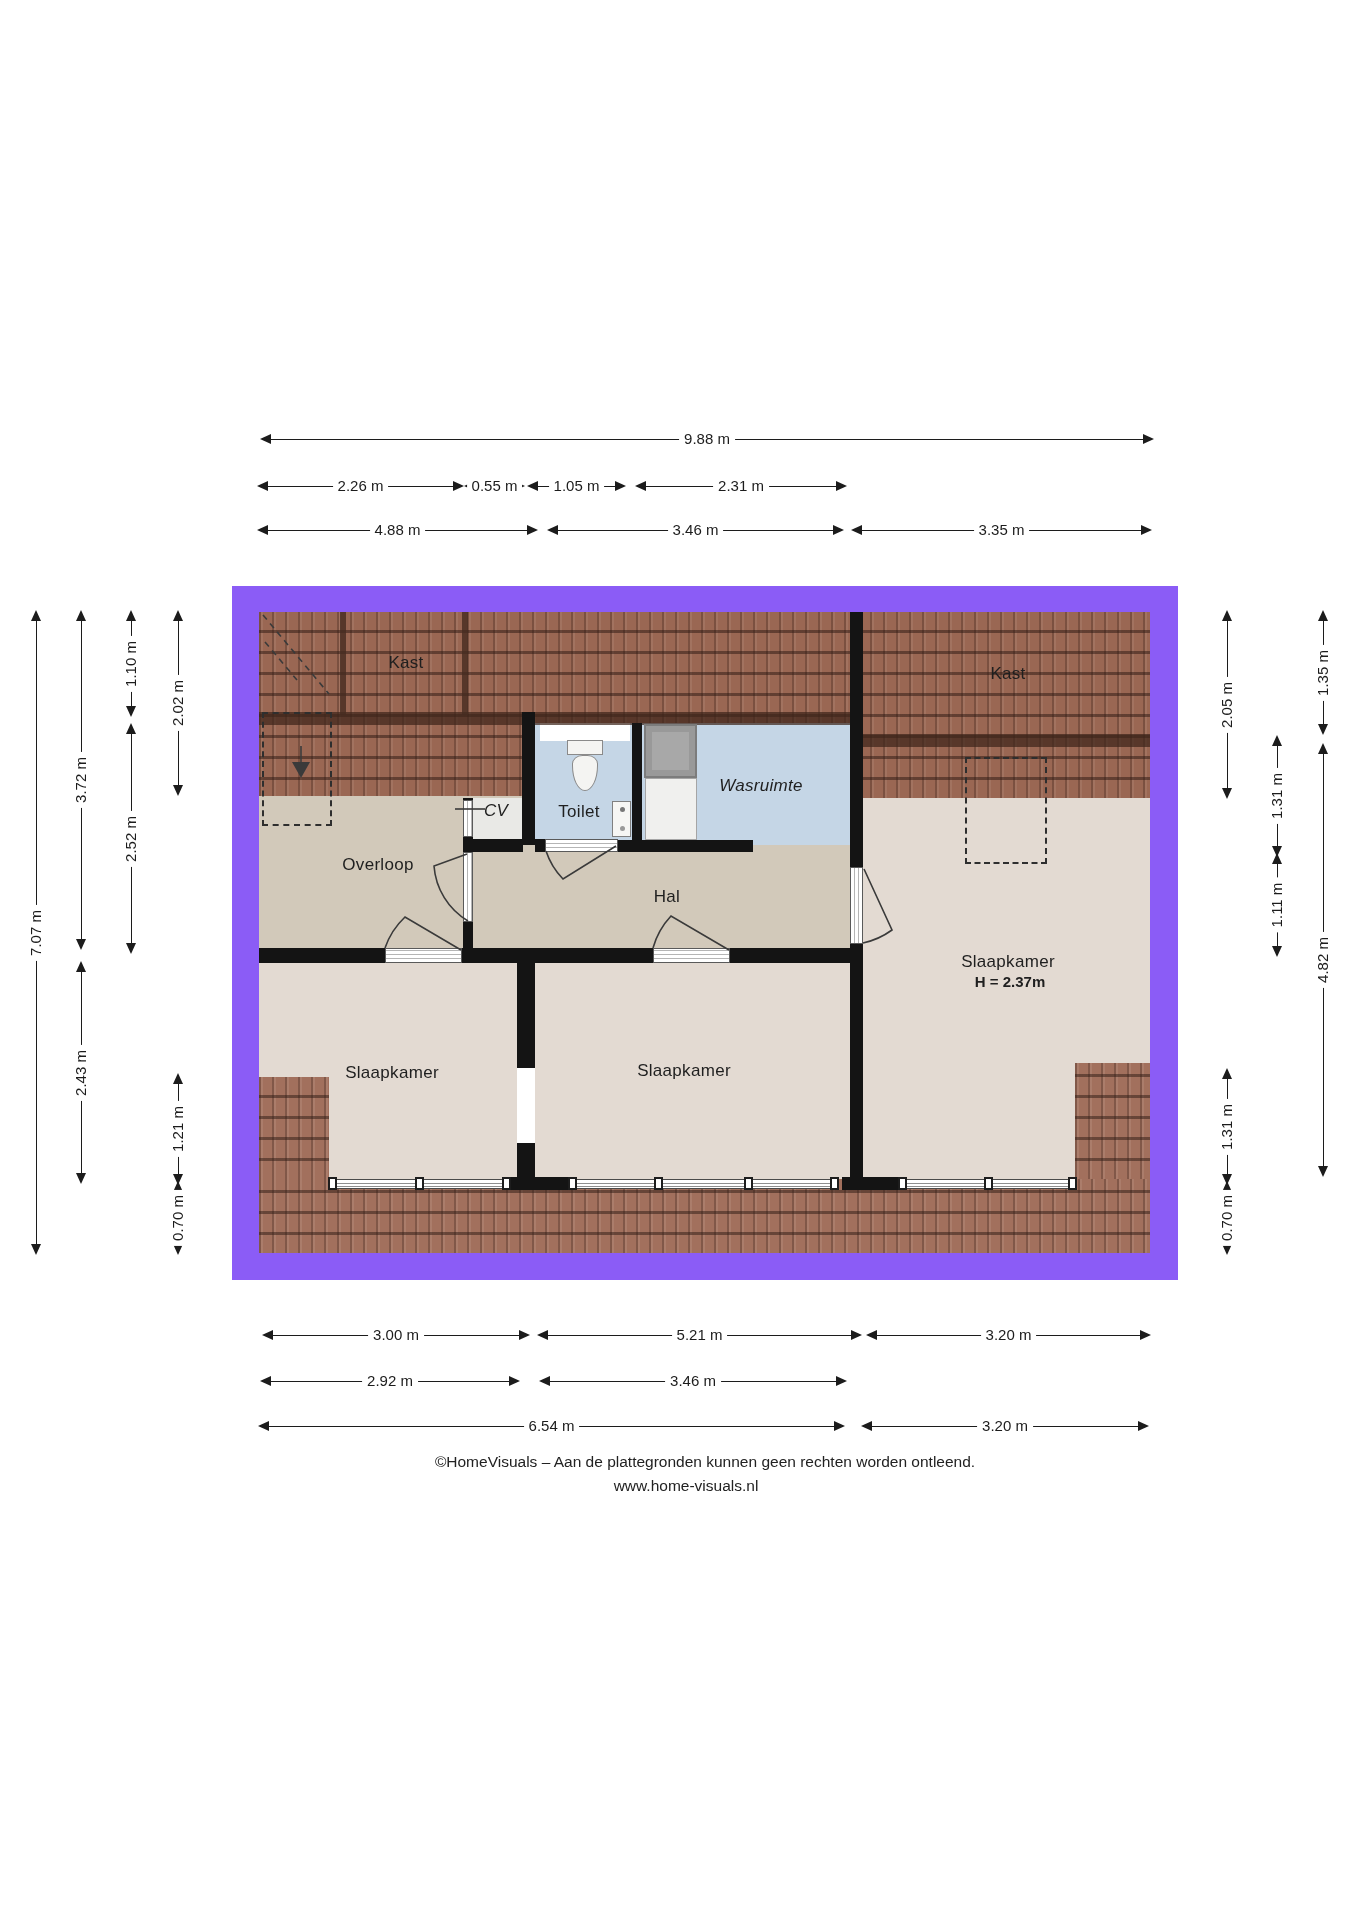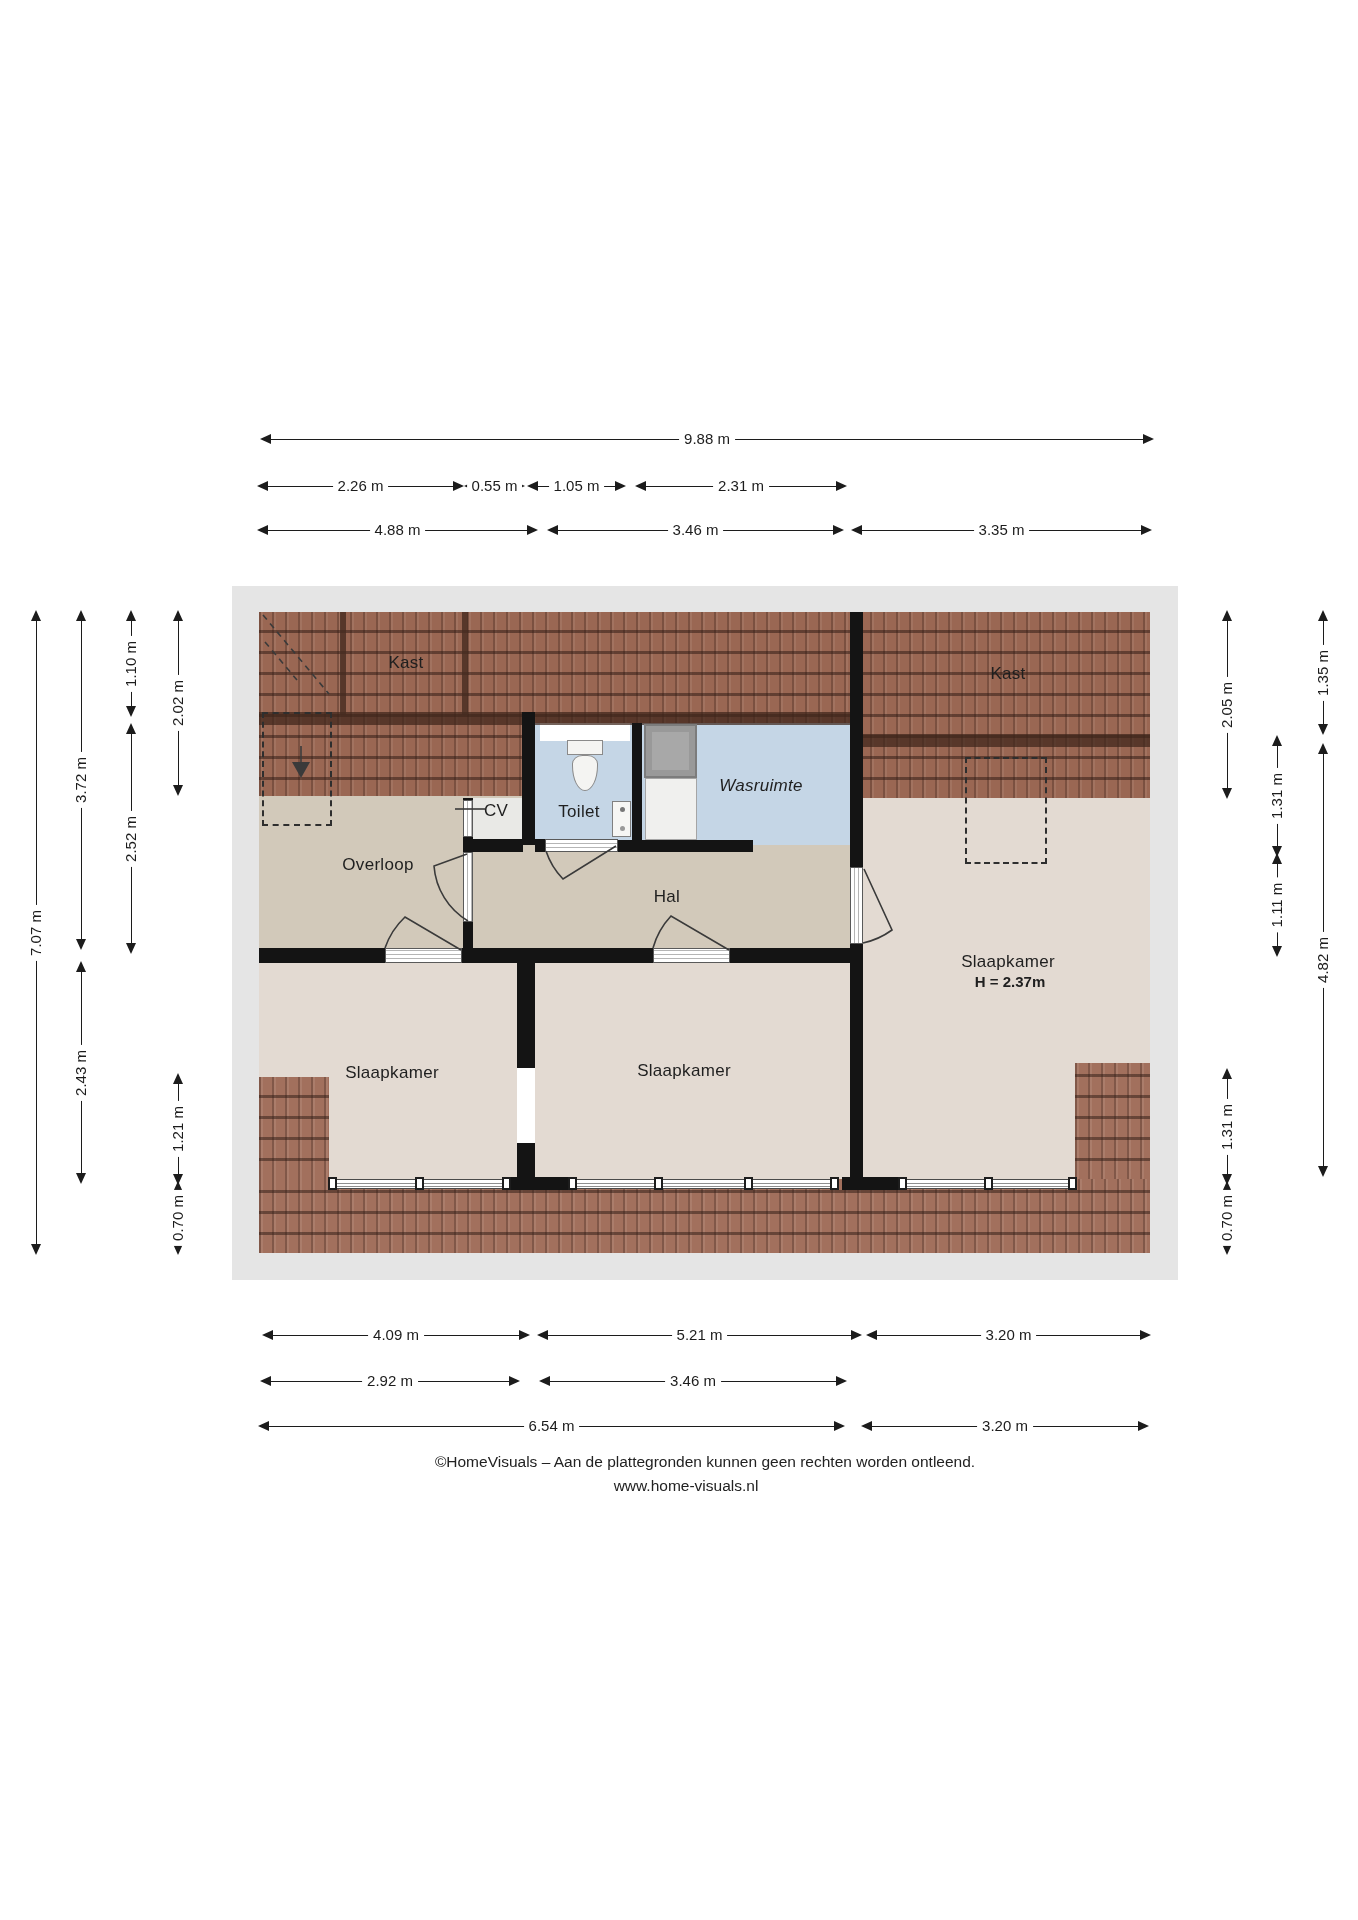--- a/index.html
+++ b/index.html
@@ -1,20 +1,20 @@
 <!DOCTYPE html>
 <html><head>
 <meta charset="utf-8">
 <style>
   html,body{margin:0;padding:0;background:#ffffff;}
   #canvas{position:relative;width:1358px;height:1920px;background:#ffffff;
           font-family:"Liberation Sans", sans-serif;color:#1f1f1f;overflow:hidden;}
 
   
-  #plan{position:absolute;left:232px;top:586px;width:946px;height:694px;background:#e5e5e5;}
+  #plan{position:absolute;left:232px;top:586px;width:946px;height:694px;background:#8b5cf6;}
   #interior{position:absolute;left:27px;top:26px;width:891px;height:641px;background:#ffffff;}
 
   .abs{position:absolute;}
 
   
   .tiles{background-color:#9a6753;
     background-image:
       repeating-linear-gradient(0deg, rgba(42,22,16,0) 0 18px, rgba(42,22,16,.5) 18px 21px),
       repeating-linear-gradient(90deg, rgba(42,22,16,.28) 0 2px, rgba(255,255,255,.08) 2px 4px, rgba(0,0,0,0) 4px 13px);}
   .tiles-light{filter:brightness(1.08) saturate(.9);}
@@ -162,21 +162,21 @@
           <path d="M4 3 L70 82" stroke-dasharray="6 5"></path>
           <path d="M6 30 L38 68" stroke-dasharray="6 5"></path>
           <path d="M42 134 L42 152"></path>
         </g>
         <path d="M33 150 L51 150 L42 166 Z" fill="#3a3a3a" stroke="none"></path>
       </svg>
 
       <div id="room-labels">
           <div class="room-label" style="left: 147px; top: 51px;">Kast</div>
           <div class="room-label" style="left: 749px; top: 62px;">Kast</div>
-          <div class="room-label" style="left: 237px; top: 199px;">CV</div>
+          <div class="room-label" style="left: 237px; top: 199px; font-style: italic;">CV</div>
           <div class="room-label" style="left: 320px; top: 200px;">Toilet</div>
           <div class="room-label" style="left: 502px; top: 174px; font-style: italic;">Wasruimte</div>
           <div class="room-label" style="left: 119px; top: 253px;">Overloop</div>
           <div class="room-label" style="left: 408px; top: 285px;">Hal</div>
           <div class="room-label" style="left: 133px; top: 461px;">Slaapkamer</div>
           <div class="room-label" style="left: 425px; top: 459px;">Slaapkamer</div>
           <div class="room-label" style="left: 749px; top: 350px;">Slaapkamer</div>
           <div class="room-sublabel" style="left: 751px; top: 369px;">H = 2.37m</div>
         </div>
     </div>
@@ -219,21 +219,21 @@
         <span class="lbl">3.46 m</span>
       </div>
       <div class="dim dim-h" style="left: 853px; top: 530px; width: 297px;">
         <span class="ah ah-left"></span>
         <span class="ah ah-right"></span>
         <span class="lbl">3.35 m</span>
       </div>
       <div class="dim dim-h" style="left: 264px; top: 1335px; width: 264px;">
         <span class="ah ah-left"></span>
         <span class="ah ah-right"></span>
-        <span class="lbl">4.09 m</span>
+        <span class="lbl">3.00 m</span>
       </div>
       <div class="dim dim-h" style="left: 539px; top: 1335px; width: 321px;">
         <span class="ah ah-left"></span>
         <span class="ah ah-right"></span>
         <span class="lbl">5.21 m</span>
       </div>
       <div class="dim dim-h" style="left: 868px; top: 1335px; width: 281px;">
         <span class="ah ah-left"></span>
         <span class="ah ah-right"></span>
         <span class="lbl">3.20 m</span>

